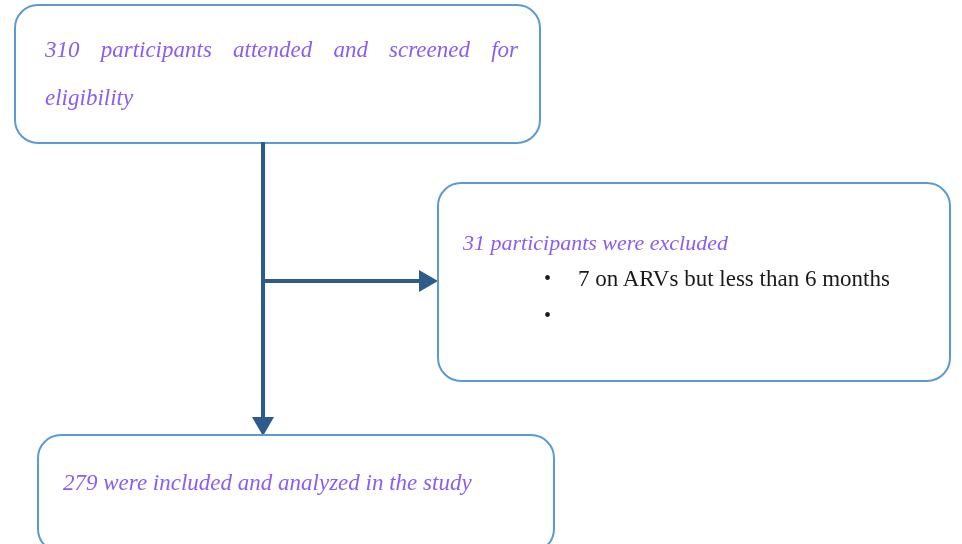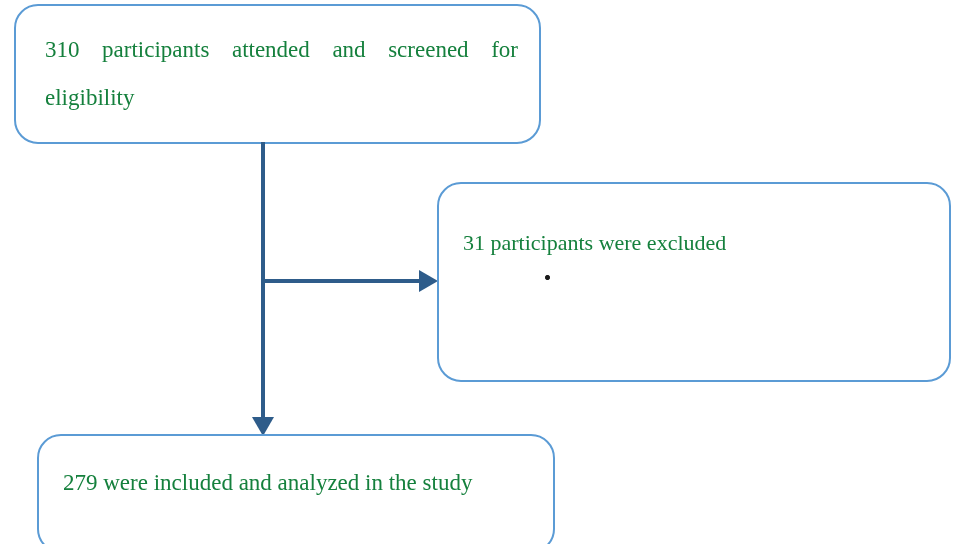--- a/index.html
+++ b/index.html
@@ -19,24 +19,25 @@
   }
   .flow-box {
     position: absolute;
     box-sizing: border-box;
     background: #ffffff;
     border: 2.5px solid #5b9bd5;
     border-radius: 24px;
   }
   .box-text {
     position: absolute;
-    color: #15803d;
+    color: #8b5cf6;
     font-size: 23px;
     line-height: 48px;
     white-space: nowrap;
+    font-style: italic;
   }
   #box-screened {
     left: 14px;
     top: 4px;
     width: 527px;
     height: 140px;
   }
   #screened-text {
     left: 29px;
     top: 20px;
@@ -141,20 +142,21 @@
   <div class="connector" id="conn-vertical"></div>
   <div class="connector" id="conn-horizontal"></div>
   <div class="arrowhead" id="arrowhead-right"></div>
   <div class="arrowhead" id="arrowhead-down"></div>
 
   <div class="flow-box" id="box-excluded">
     <div class="box-text" id="excluded-heading">31 participants were excluded</div>
     <ul id="excluded-list">
       <li>
         <span class="bullet">•</span>
+        <span>7 on ARVs but less than 6 months</span>
       </li>
       <li>
         <span class="bullet">•</span>
       </li>
     </ul>
   </div>
 
   <div class="flow-box" id="box-analyzed">
     <div class="box-text" id="analyzed-text">279 were included and analyzed in the study</div>
   </div>

